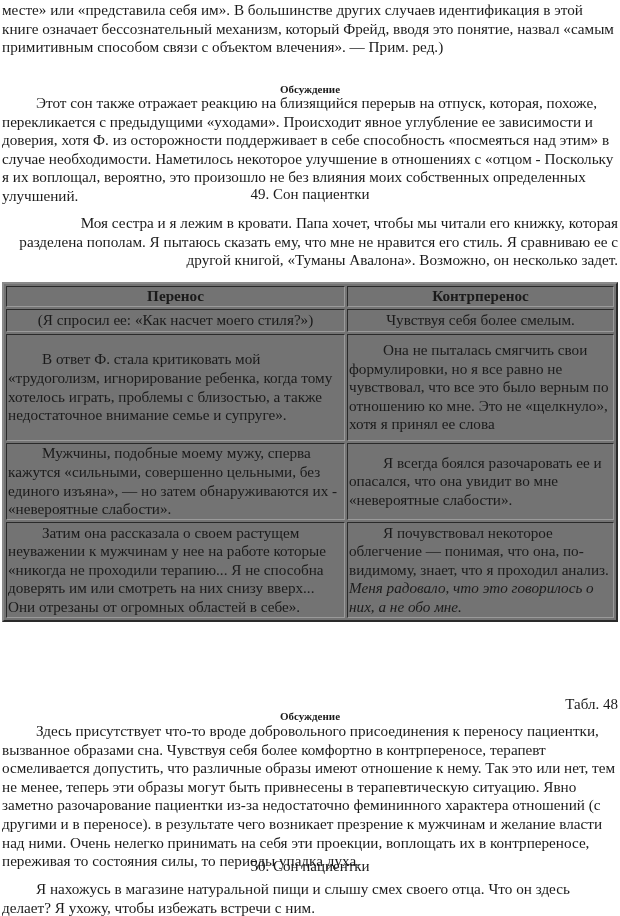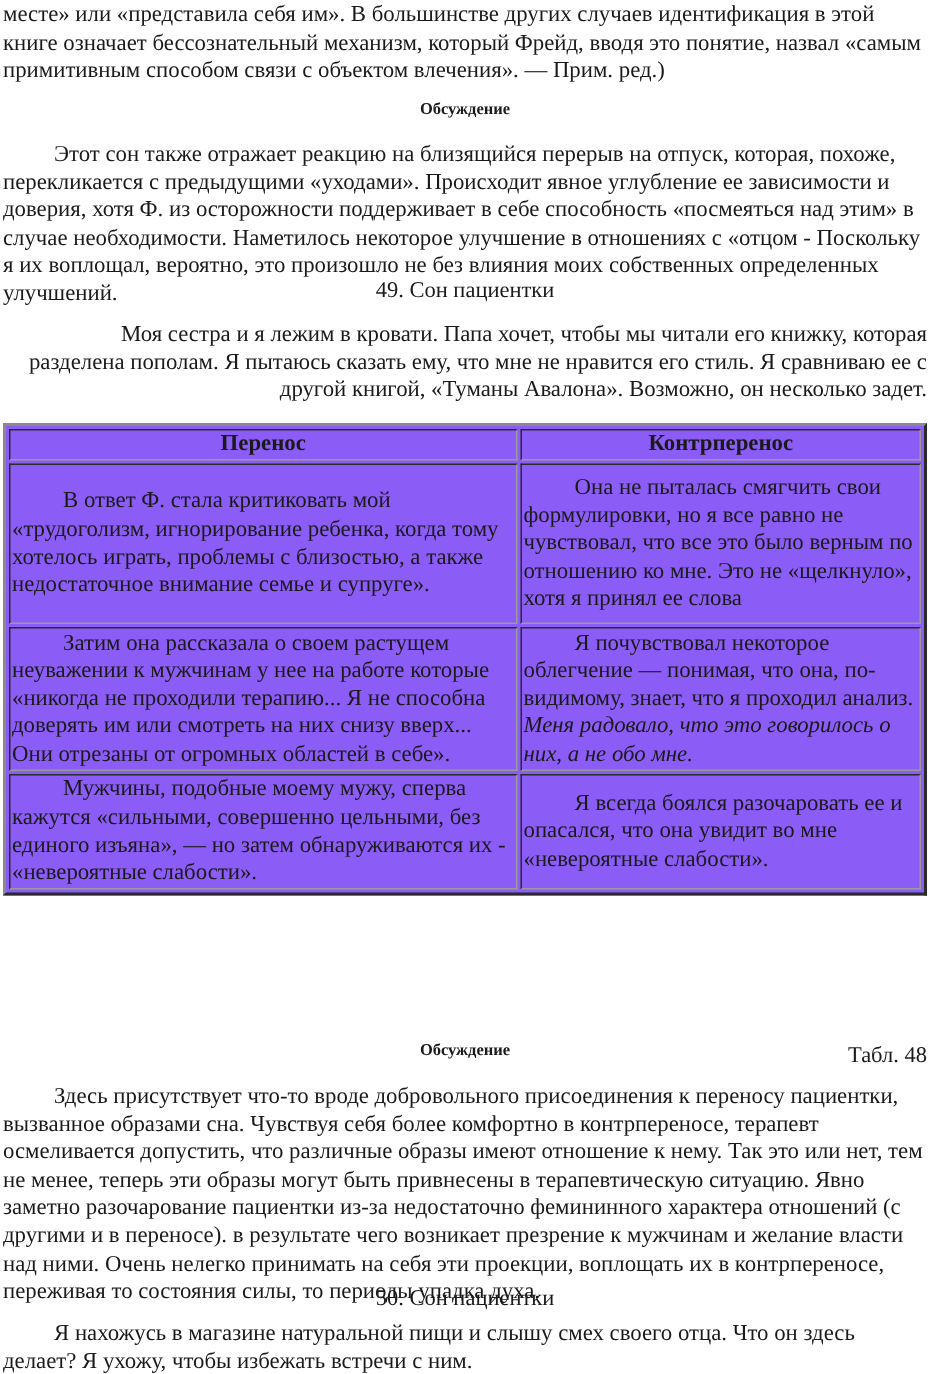--- a/index.html
+++ b/index.html
@@ -35,20 +35,21 @@
       width: 616px;
     }
     .subhead {
       position: absolute;
       left: 0;
       width: 616px;
       text-align: center;
       font-weight: bold;
       font-size: 11px;
       line-height: 14px;
+      margin-top: 16px;
     }
     .heading {
       position: absolute;
       left: 0;
       width: 616px;
       text-align: center;
       font-weight: normal;
       font-size: 15px;
       line-height: 18px;
     }
@@ -64,21 +65,21 @@
     
     .tbl-wrap {
       position: absolute;
       left: 0;
       top: 282px;
       width: 616px;
       border: 2px solid #8a8a8a;
       border-right-color: #2a2a2a;
       border-bottom-color: #2a2a2a;
       box-sizing: border-box;
-      background: #8b5cf6;
+      background: #737373;
     }
     table {
       border-collapse: separate;
       border-spacing: 2px;
       width: 100%;
       font-size: 15.2px;
       line-height: 18.6px;
     }
     td, th {
       border: 1px solid #2a2a2a;
@@ -112,42 +113,46 @@
 
   <p class="block indent" style="top:214px;text-align:right;">Моя сестра и я лежим в кровати. Папа хочет, чтобы мы читали его книжку, которая разделена пополам. Я пытаюсь сказать ему, что мне не нравится его стиль. Я сравниваю ее с другой книгой, «Туманы Авалона». Возможно, он несколько задет.</p>
 
   <div class="tbl-wrap">
     <table>
       <tbody>
           <tr>
         <th>Перенос</th>
         <th>Контрперенос</th>
       </tr>
+      <tr style="height:23px;">
+        <td class="c-left center">(Я спросил ее: «Как насчет моего стиля?»)</td>
+        <td class="center">Чувствуя себя более смелым.</td>
+      </tr>
       <tr style="height:107px;">
         <td class="c-left">
               <span class="ind">В ответ Ф. стала критиковать мой «трудоголизм, игнорирование ребенка, когда тому хотелось играть, проблемы с близостью, а также недостаточное внимание семье и супруге».</span>
             </td>
         <td>
               <span class="ind">Она не пыталась смягчить свои формулировки, но я все равно не чувствовал, что все это было верным по отношению ко мне. Это не «щелкнуло», хотя я принял ее слова</span>
             </td>
       </tr>
+      <tr style="height:77px;">
+        <td class="c-left">
+              <span class="ind">Мужчины, подобные моему мужу, сперва кажутся «сильными, совершенно цельными, без единого изъяна», — но затем обнаруживаются их - «невероятные слабости».</span>
+            </td>
+        <td>
+              <span class="ind">Я всегда боялся разочаровать ее и опасался, что она увидит во мне «невероятные слабости».</span>
+            </td>
+      </tr>
       <tr style="height:96px;">
         <td class="c-left">
               <span class="ind">Затим она рассказала о своем растущем неуважении к мужчинам у нее на работе которые «никогда не проходили терапию... Я не способна доверять им или смотреть на них снизу вверх... Они отрезаны от огромных областей в себе».</span>
             </td>
         <td>
               <span class="ind"><span>Я почувствовал некоторое облегчение — понимая, что она, по-видимому, знает, что я проходил анализ. </span><em>Меня радовало, что это говорилось о них, а не обо мне.</em></span>
-            </td>
-      </tr>
-      <tr style="height:77px;">
-        <td class="c-left">
-              <span class="ind">Мужчины, подобные моему мужу, сперва кажутся «сильными, совершенно цельными, без единого изъяна», — но затем обнаруживаются их - «невероятные слабости».</span>
-            </td>
-        <td>
-              <span class="ind">Я всегда боялся разочаровать ее и опасался, что она увидит во мне «невероятные слабости».</span>
             </td>
       </tr>
     </tbody>
       </table>
   </div>
 
   <div class="caption" style="top:695px;text-align:right;">Табл. 48</div>
 
   <div class="subhead" style="top:693px;">Обсуждение</div>
 

